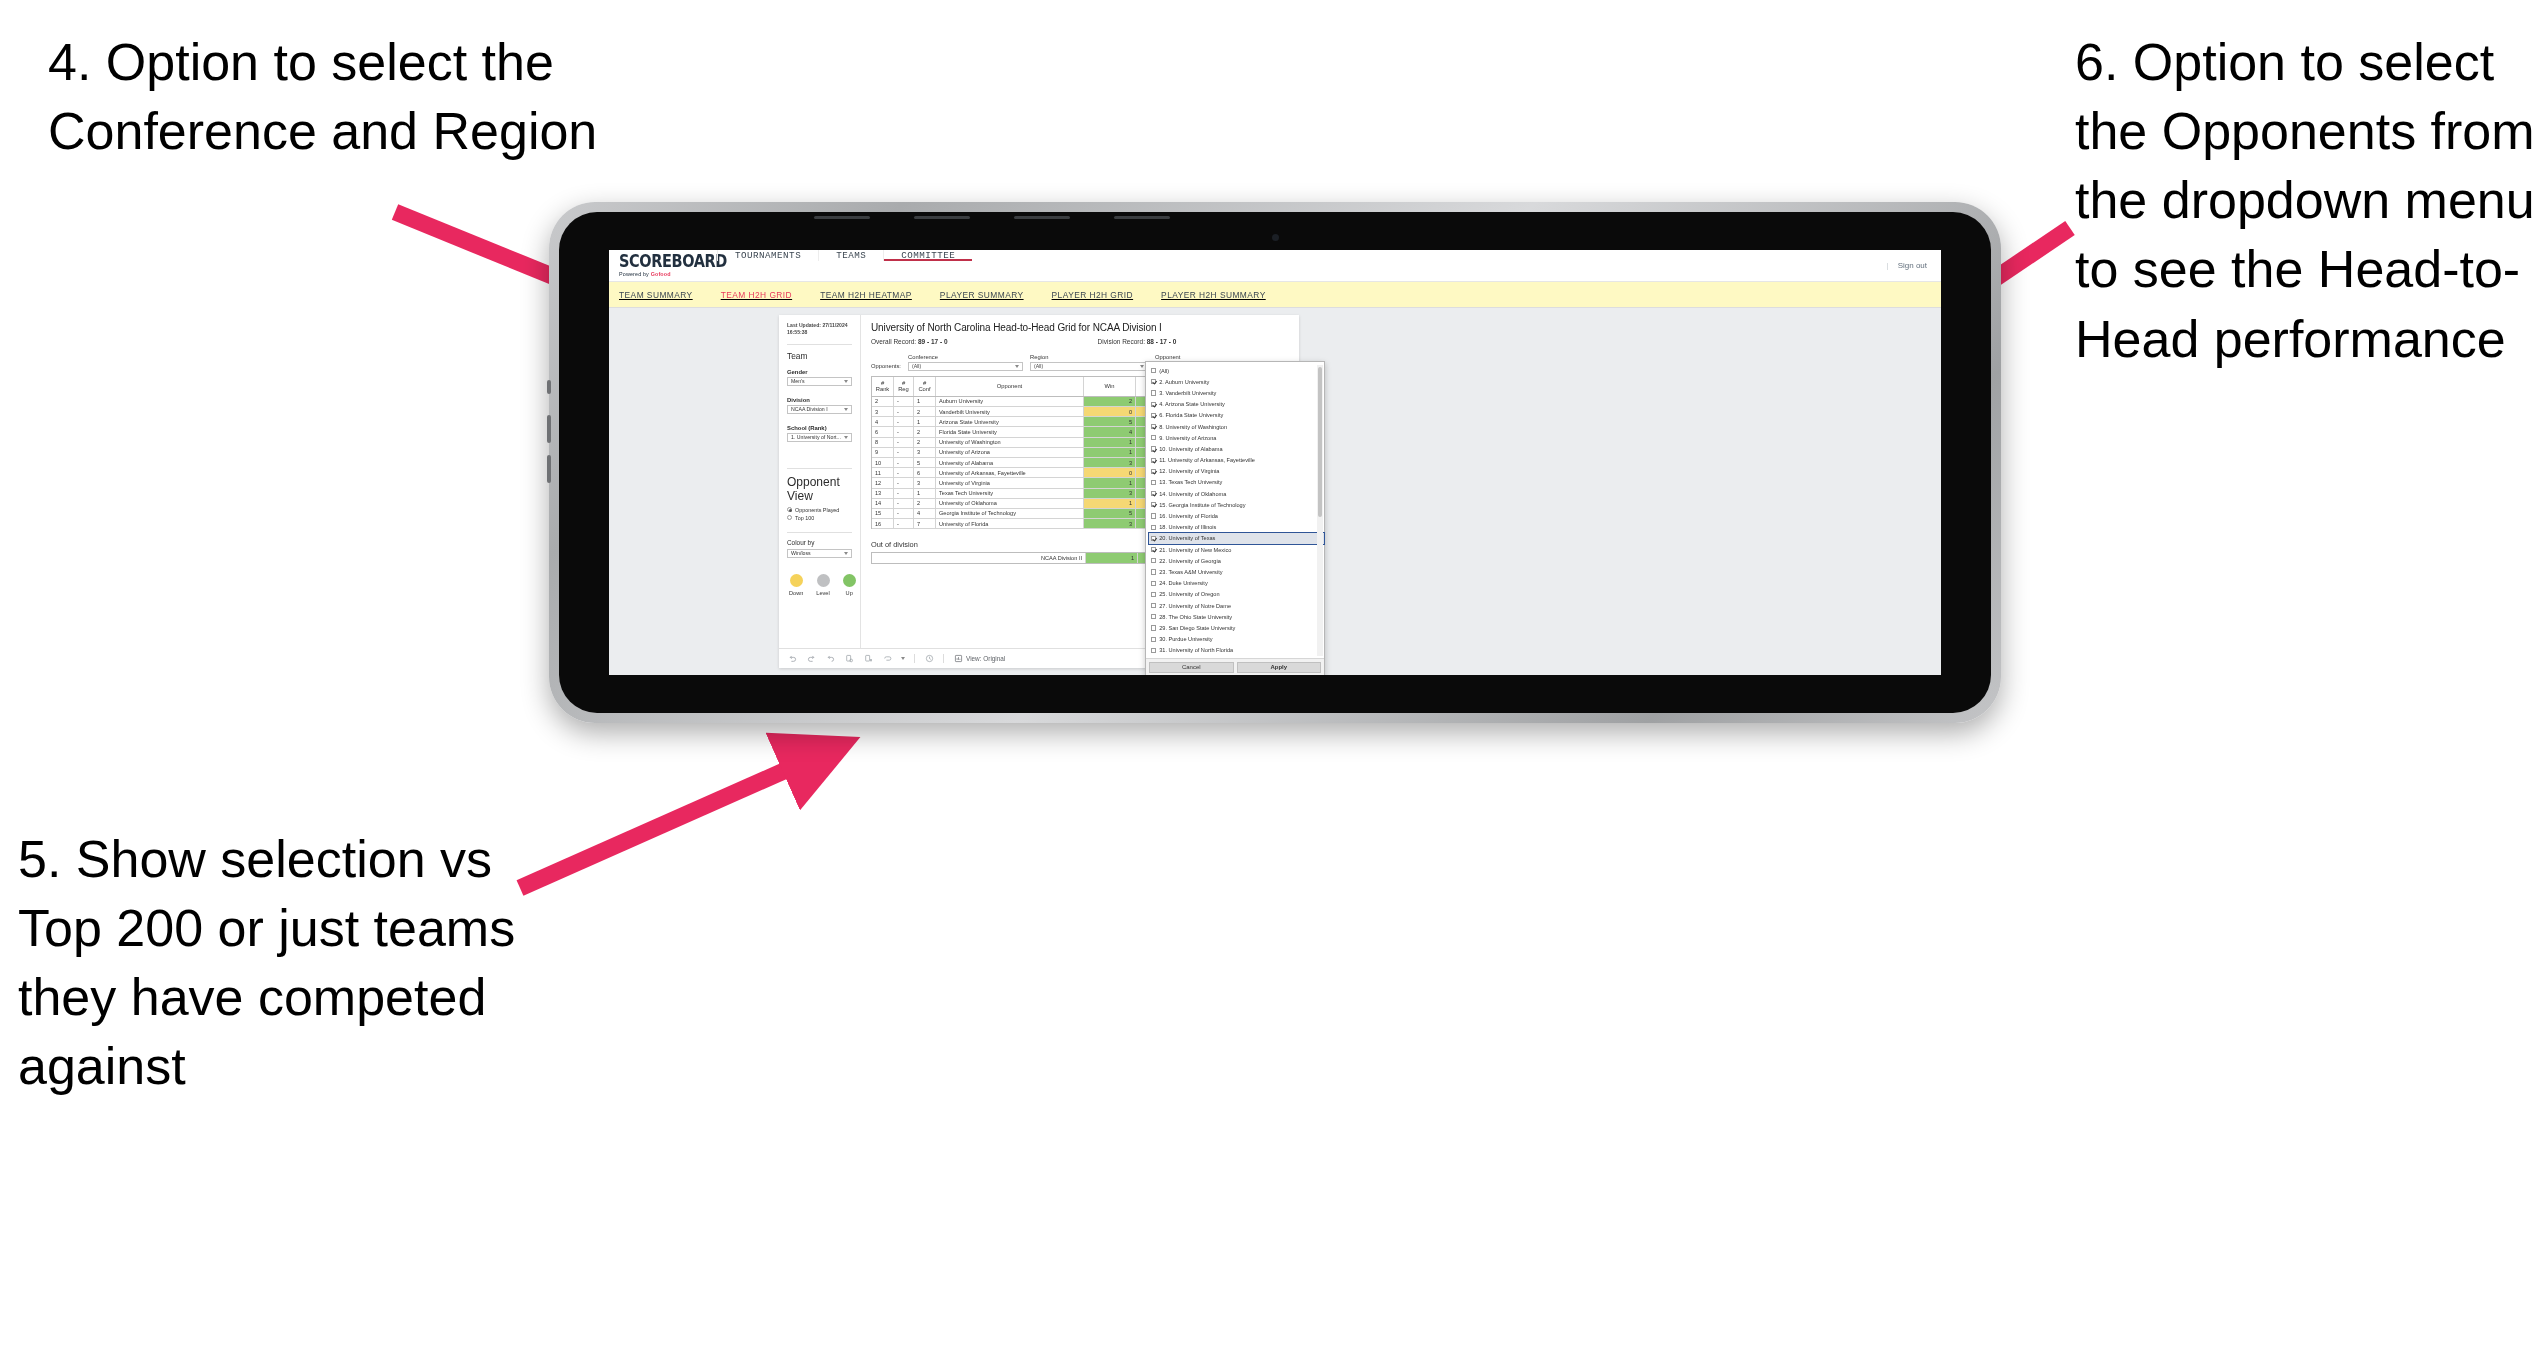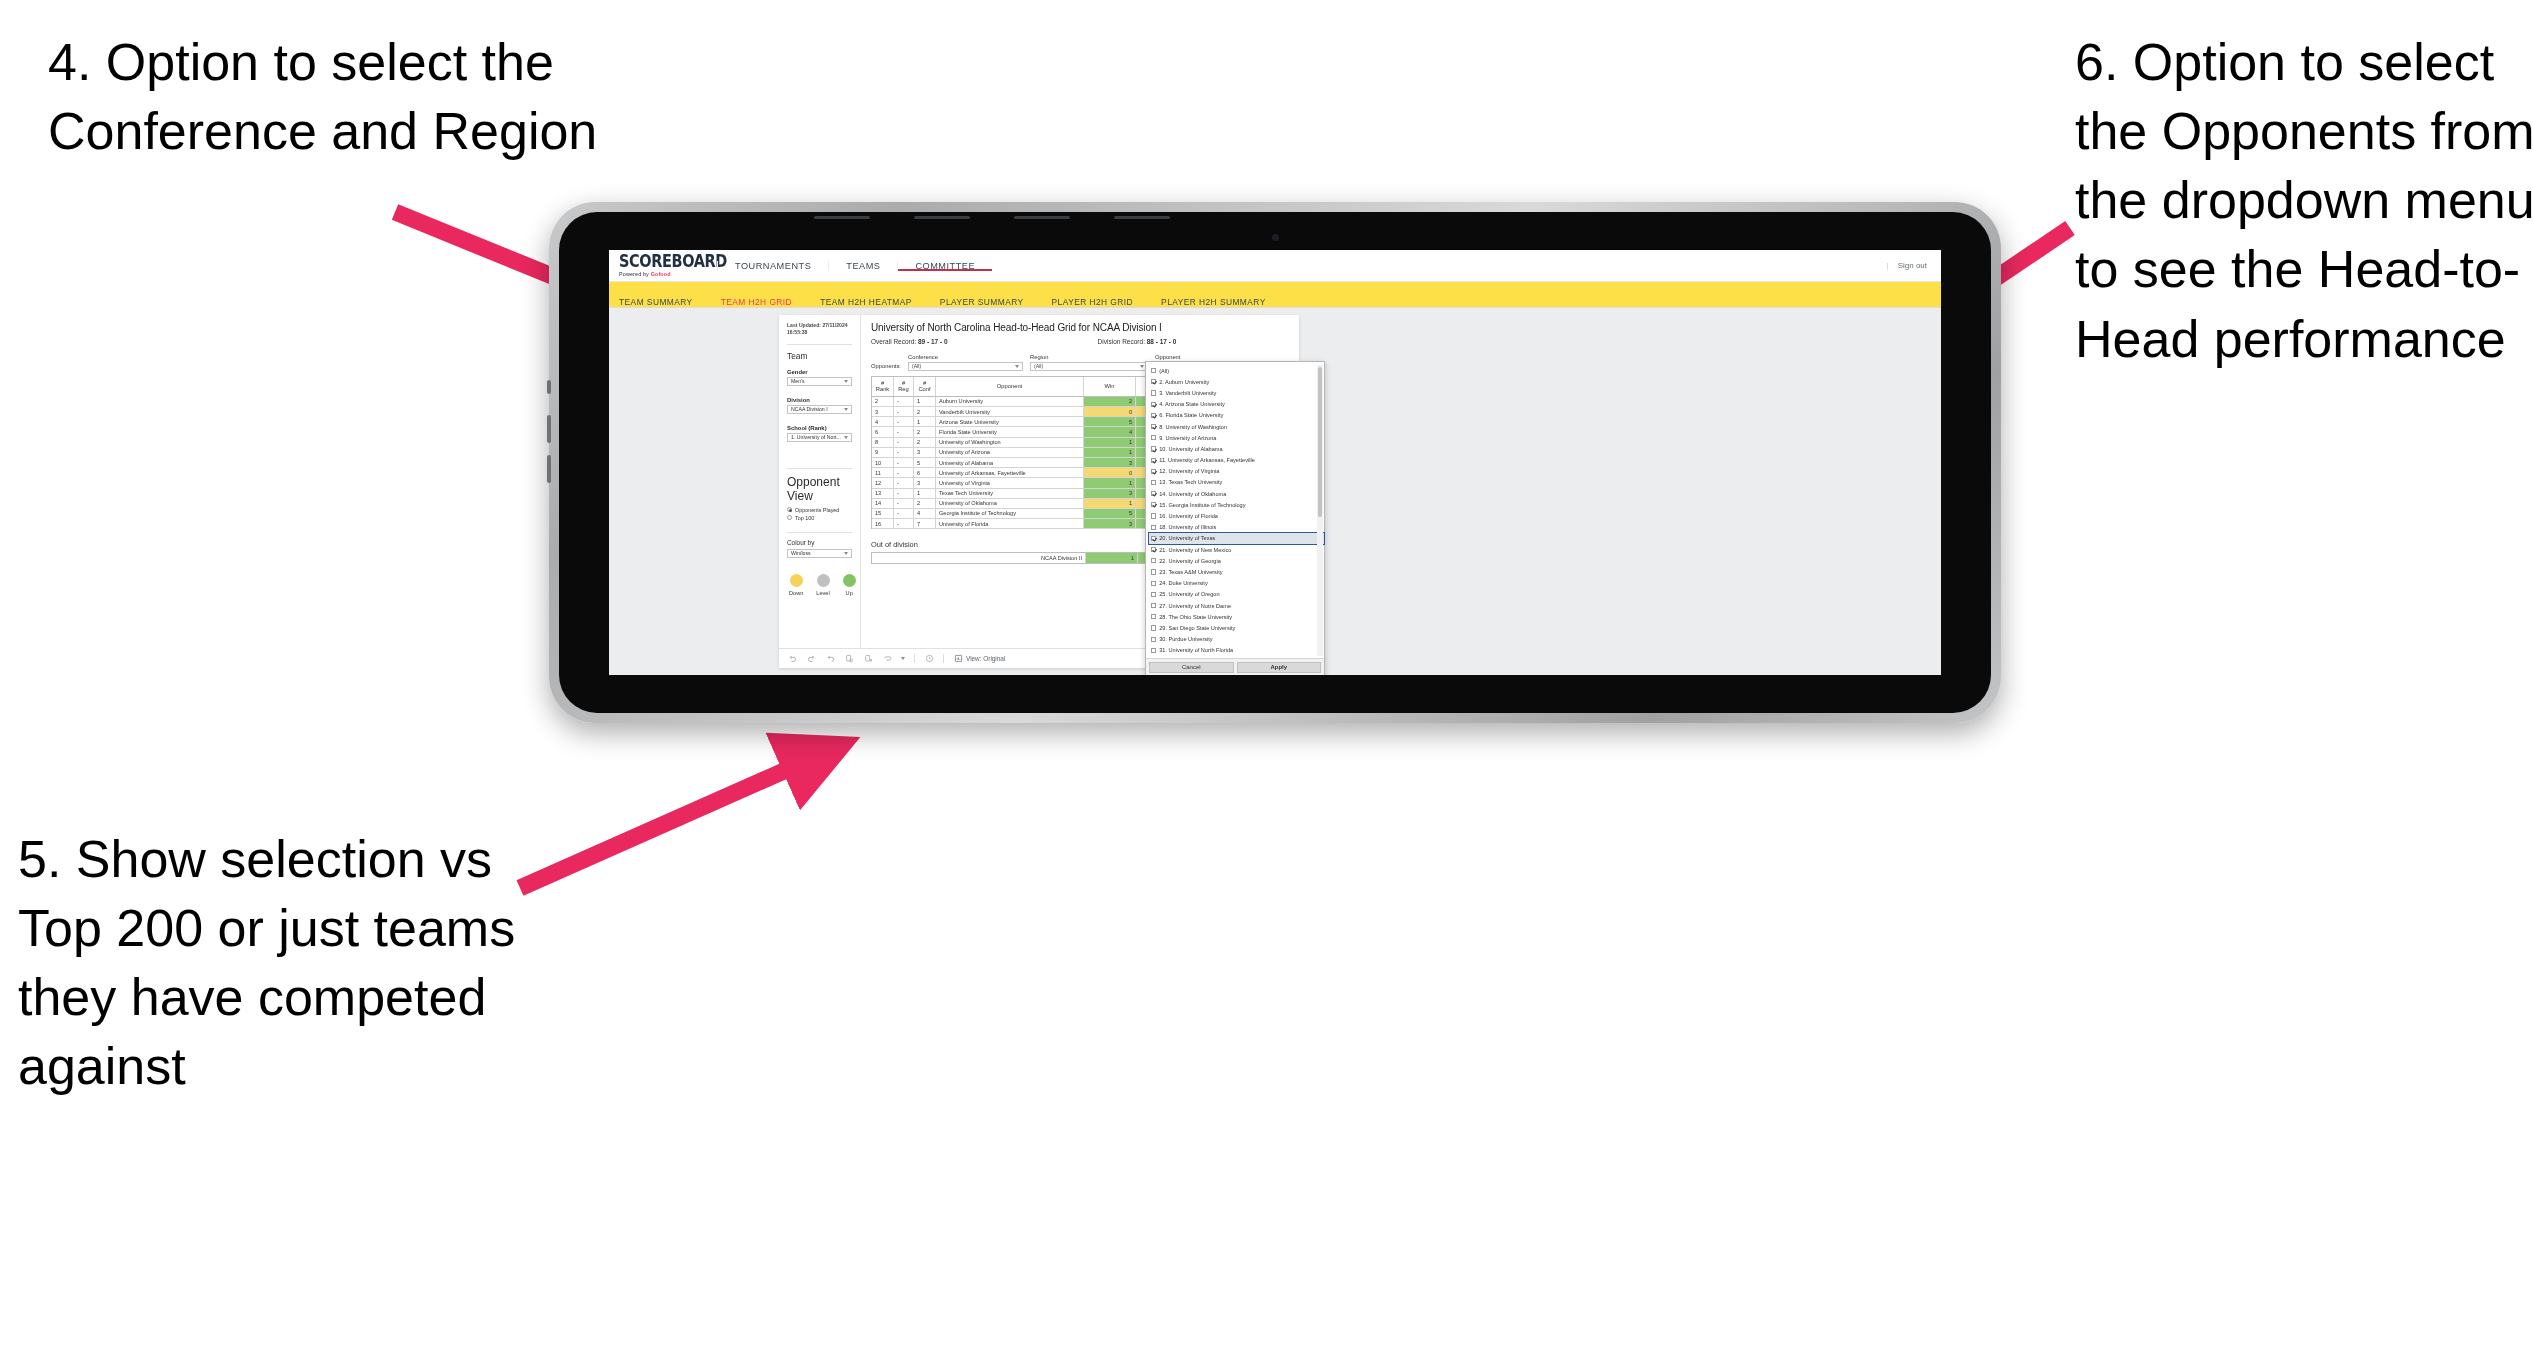--- a/index.html
+++ b/index.html
@@ -70,39 +70,39 @@
   }
   .brand { width:108px; padding-left:10px; display:flex; flex-direction:column; justify-content:center; }
   .brand-name {
     font-family:"DejaVu Sans", sans-serif;
     font-weight:700; font-size:14.5px; letter-spacing:-0.4px;
     color:#22303f; line-height:1;
     transform:scaleY(1.18); transform-origin:left center;
   }
   .brand-sub { font-size:5.4px; color:#22303f; letter-spacing:.15px; margin-top:3px; }
   .brand-sub b { color:#e8395c; }
-  .nav-items { display:flex; align-items:center; }
+  .nav-items { display:flex; align-items:flex-start;font-family:Liberation Mono, monospace; }
   .nav-item {
     display:flex; align-items:center; padding:0 17px;
     font-size:9.2px; letter-spacing:.5px; color:#3b4651;
     border-left:1px solid #ededed; position:relative;
   }
   .nav-item.active::after {
     content:""; position:absolute; left:0; right:0; bottom:0;
     height:2px; background:#c0304a;
   }
   .nav-right {
     margin-left:auto; display:flex; align-items:center; gap:9px;
     padding-right:14px; font-size:8px; color:#63707d;
   }
   .nav-sep { color:#c9ced3; }
 
   .subnav {
-    height:26px; background:#fde047; border-bottom:1px solid #ddd;
-    display:flex; align-items:flex-end; padding-left:10px; gap:28px;
+    height:26px; background:#fef9c3; border-bottom:1px solid #ddd;
+    display:flex; align-items:center; padding-left:10px; gap:28px;text-decoration:underline;
   }
   .subnav-item { font-size:8.4px; letter-spacing:.45px; color:#3b4651; }
   .subnav-item.active { color:#e8395c; }
 
   .canvas { position:absolute; left:0; right:0; top:58px; bottom:0; background:#ebedef; }
 
   
   .viz {
     position:absolute; left:170px; top:7px; width:520px; bottom:7px;
     background:#fff; box-shadow:0 1px 3px rgba(0,0,0,.14);

